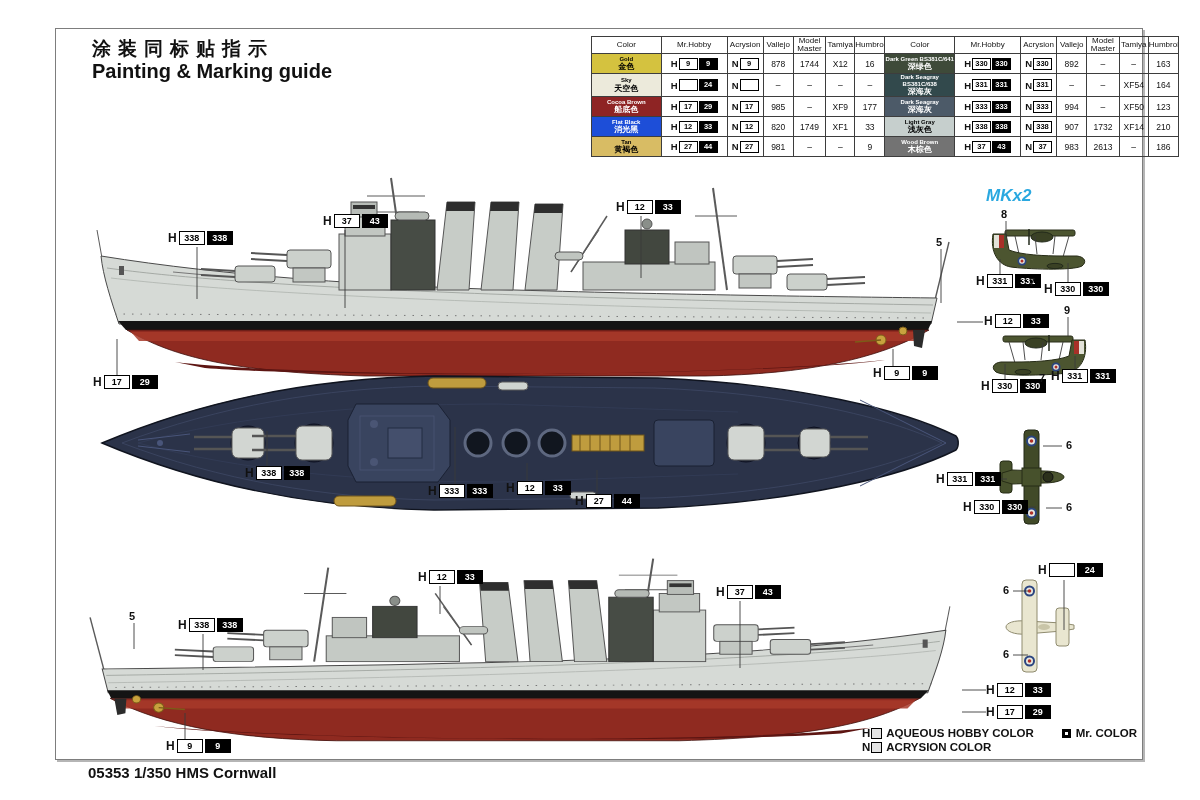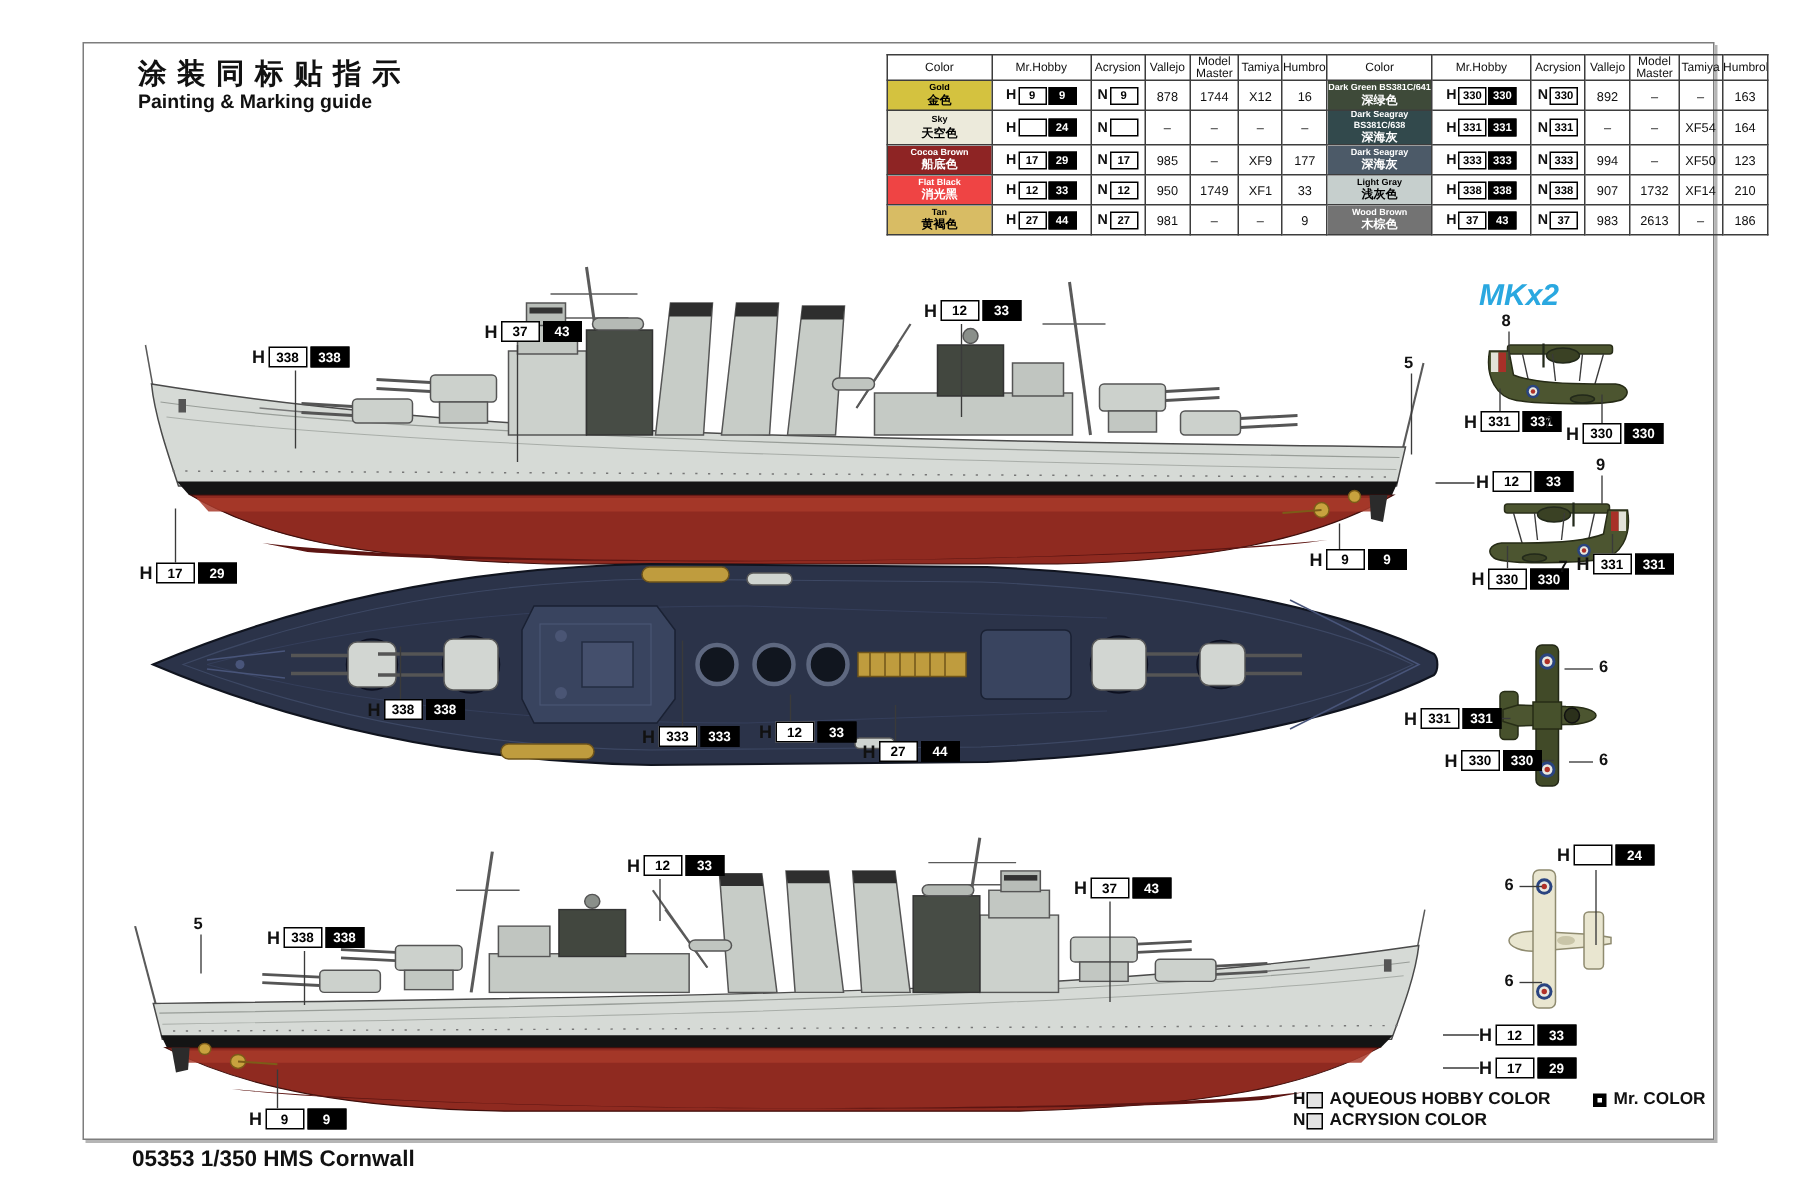--- a/index.html
+++ b/index.html
@@ -1,19 +1,19 @@
 <!DOCTYPE html>
 <html><head>
 <meta charset="utf-8">
 <style>
   html,body{margin:0;padding:0;background:#fff;}
   body{width:1200px;height:800px;position:relative;font-family:"Liberation Sans",sans-serif;color:#111;overflow:hidden;}
   .frame{position:absolute;left:55px;top:28px;width:1086px;height:730px;border:1px solid #7d7d7d;box-shadow:2px 2px 0 #b5b5b5;}
   .title-cn{position:absolute;left:92px;top:36px;font-size:19px;font-weight:bold;letter-spacing:7px;}
-  .title-en{position:absolute;left:92px;top:60px;font-size:13px;font-weight:bold;}
+  .title-en{position:absolute;left:92px;top:60px;font-size:20px;font-weight:bold;}
   .footer{position:absolute;left:88px;top:764px;font-size:15px;font-weight:bold;}
 
   
   .ptable{position:absolute;left:591px;top:35px;width:518px;}
   .pt-head{background:#000;color:#fff;font-size:11px;font-weight:bold;letter-spacing:1px;padding:2px 5px 1px;height:13px;}
   table.pt{border-collapse:collapse;table-layout:fixed;width:588px;margin-top:1px;}
   table.pt th,table.pt td{border:1px solid #3d3d3d;text-align:center;vertical-align:middle;padding:0;height:19px;overflow:hidden;font-size:8.5px;}
   table.pt th{font-weight:normal;height:15px;font-size:8px;line-height:8px;}
   td.sw{padding:0 1px;}
   .sw-en{font-size:6px;line-height:6.5px;font-weight:bold;max-height:13px;overflow:hidden;}
@@ -23,21 +23,21 @@
   .wb{display:inline-block;min-width:15px;padding:0 1px;height:10px;line-height:10px;border:1px solid #000;background:#fff;color:#000;font-size:7.5px;font-weight:bold;text-align:center;}
   .bb{display:inline-block;min-width:15px;padding:0 1px;height:10px;line-height:10px;border:1px solid #000;background:#000;color:#fff;font-size:7.5px;font-weight:bold;text-align:center;}
   .num{font-size:9px;}
 
   
   .chip{position:absolute;display:flex;align-items:center;gap:2px;z-index:6;}
   .chip .ch{font-size:12px;font-weight:bold;}
   .chip .cwb{display:inline-block;min-width:20px;padding:0 2px;height:12px;line-height:12px;border:1px solid #000;background:#fff;color:#000;font-size:9px;font-weight:bold;text-align:center;}
   .chip .cbb{display:inline-block;min-width:20px;padding:0 2px;height:12px;line-height:12px;border:1px solid #000;background:#000;color:#fff;font-size:9px;font-weight:bold;text-align:center;}
   .numlab{position:absolute;font-size:11px;font-weight:bold;z-index:6;}
-  .mkx2{position:absolute;left:986px;top:186px;font-size:20px;font-weight:bold;font-style:italic;z-index:6;}
+  .mkx2{position:absolute;left:986px;top:186px;font-size:17px;font-weight:bold;font-style:italic;z-index:6;}
 
   .overlay{position:absolute;left:0;top:0;width:1200px;height:800px;z-index:5;pointer-events:none;}
   .shipsvg{position:absolute;z-index:3;}
 
   
   .legend{position:absolute;left:862px;top:726px;font-size:11.5px;font-weight:bold;line-height:14px;z-index:6;}
   .lg-row{display:flex;align-items:center;}
   .lg-box{display:inline-block;width:9px;height:9px;border:1px solid #000;background:#e3e3e3;margin:0 4px 0 1px;}
   .lg-black{display:inline-block;width:9px;height:9px;background:#000;margin:0 5px 0 0;position:relative;}
   .lg-black span{position:absolute;left:3px;top:3px;width:3px;height:3px;background:#fff;}
@@ -216,38 +216,38 @@
               <span class="wb">333</span>
             </div>
           </td>
       <td class="num">994</td>
       <td class="num">–</td>
       <td class="num">XF50</td>
       <td class="num">123</td>
     </tr>
 
     <tr>
-      <td class="sw" style="background: #ef4444; color: rgb(255, 255, 255);">
+      <td class="sw" style="background: #1d4ed8; color: rgb(255, 255, 255);">
             <div class="sw-en">Flat Black</div>
             <div class="sw-cn">消光黑</div>
           </td>
       <td>
             <div class="cc">
               <span class="tl">H</span>
               <span class="wb">12</span>
               <span class="bb">33</span>
             </div>
           </td>
       <td>
             <div class="cc">
               <span class="tl">N</span>
               <span class="wb">12</span>
             </div>
           </td>
-      <td class="num">950</td>
+      <td class="num">820</td>
       <td class="num">1749</td>
       <td class="num">XF1</td>
       <td class="num">33</td>
       <td class="sw" style="background: rgb(198, 207, 205); color: rgb(0, 0, 0);">
             <div class="sw-en">Light Gray</div>
             <div class="sw-cn">浅灰色</div>
           </td>
       <td>
             <div class="cc">
               <span class="tl">H</span>

